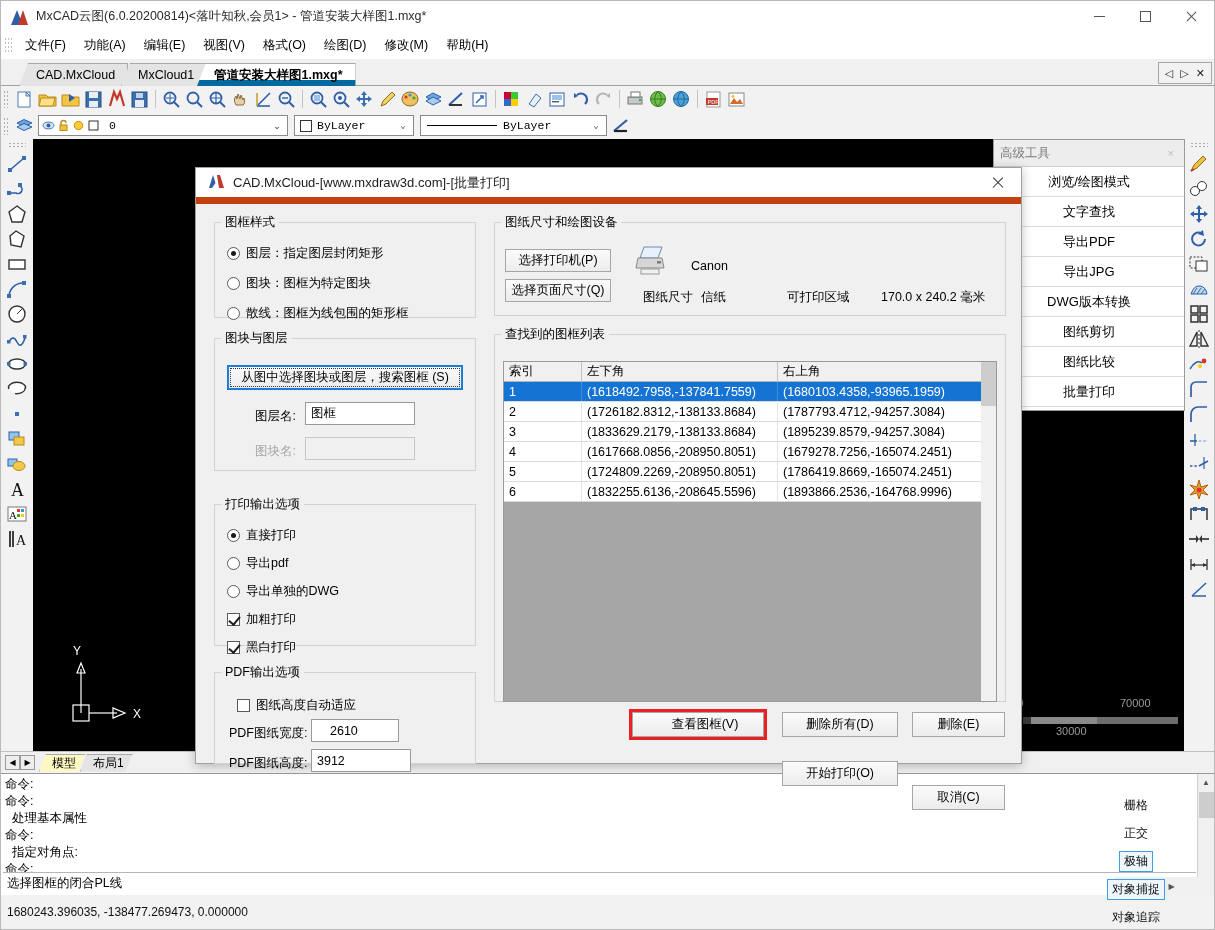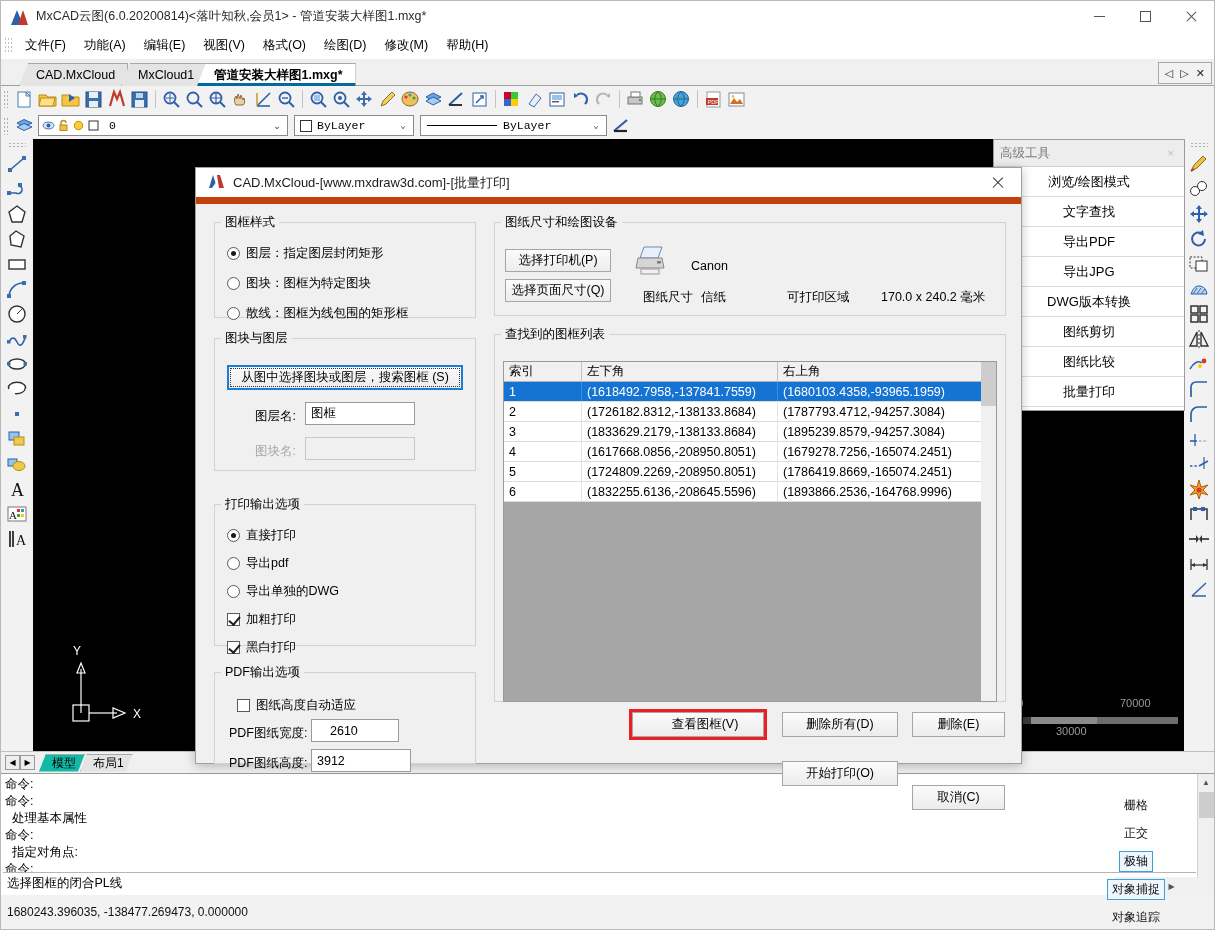--- a/index.html
+++ b/index.html
@@ -63,21 +63,21 @@
     position: absolute; left: 0; top: 58px; width: 1213px; height: 27px;
     background: #f0f0f0; border-bottom: 1px solid #a0a0a0;
   }
   .tab {
     position: absolute; top: 4px; height: 23px; line-height: 22px;
     padding: 0 12px 0 16px; font-size: 12.5px; color: #000;
     background: #e4e4e4; border: 1px solid #a8a8a8; border-bottom: none;
     white-space: nowrap;
     clip-path: polygon(9px 0, 100% 0, 100% 100%, 0 100%);
   }
-  .tab.active { background: #ffffff; font-weight: bold; border-bottom: 3px solid #0369a1; z-index: 5; }
+  .tab.active { background: #ffffff; font-weight: bold; border-bottom: 6px solid #0369a1; z-index: 5; }
   .tabnav { position: absolute; right: 2px; top: 3px; height: 22px;
     display: flex; align-items: center; gap: 3px; padding: 0 4px;
     border: 1px solid #a8a8a8; background: #f2f2f2; }
   .tabnav span { font-size: 11px; color: #222; padding: 0 2px; }
 
   
   .toolbar {
     position: absolute; left: 0; top: 85px; width: 1213px; height: 26px;
     background: #f2f2f2; display: flex; align-items: center; padding-left: 2px;
   }
@@ -154,21 +154,21 @@
   }
   .lay-nav { display: flex; gap: 0; margin-right: 4px; }
   .lay-nav span { width: 15px; height: 15px; border: 1px solid #9a9a9a; background: #eee;
      font-size: 8px; display: flex; align-items: center; justify-content: center; }
   .lay-tab {
     height: 18px; line-height: 17px; padding: 0 8px 0 12px; font-size: 12px;
     background: #e4e4e4; border: 1px solid #a8a8a8; border-bottom: none;
     clip-path: polygon(7px 0, 100% 0, calc(100% - 7px) 100%, 0 100%);
     margin-right: -5px;
   }
-  .lay-tab.active { background: #14b8a6; }
+  .lay-tab.active { background: #fef9c3; }
 
   
   .cmdwin {
     position: absolute; left: 0; top: 772px; width: 1213px; height: 122px;
     background: #ffffff; border-top: 1px solid #9a9a9a;
   }
   .cmdlines {
     position: absolute; left: 2px; top: 2px; right: 18px; bottom: 22px;
     overflow: hidden; font-size: 12.5px; line-height: 17px; color: #000;
     border-bottom: 1px solid #b5b5b5;

